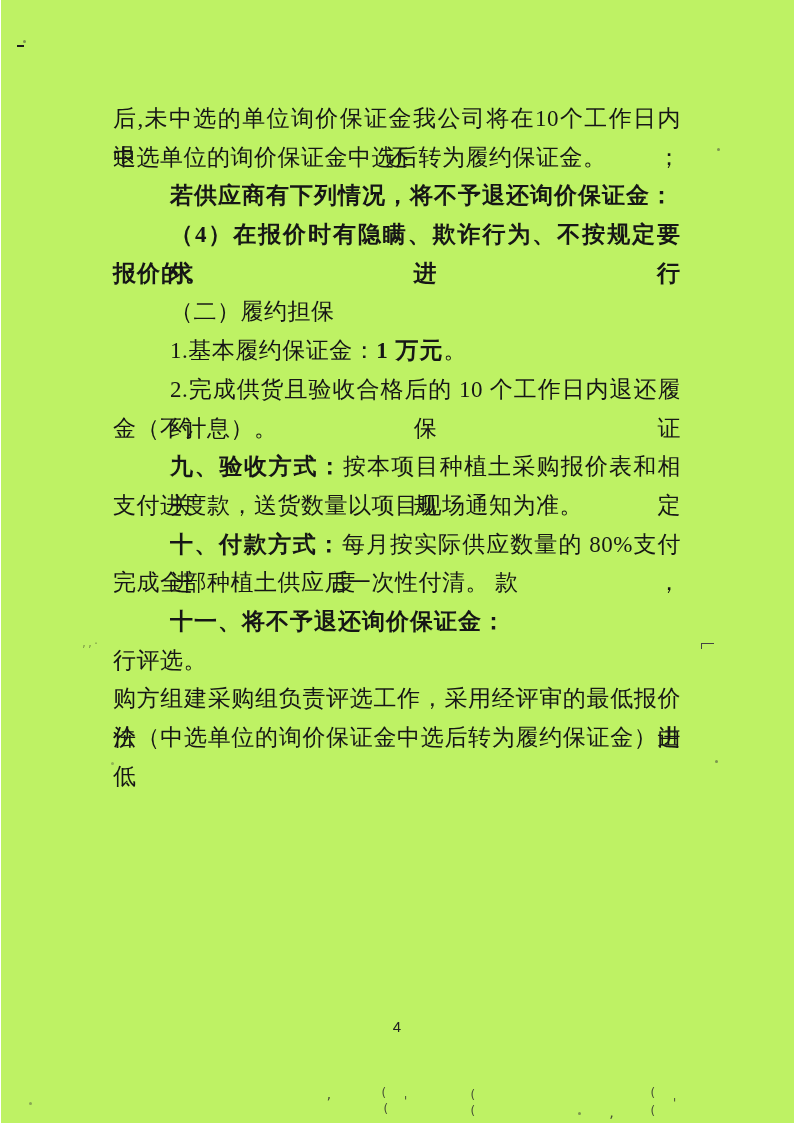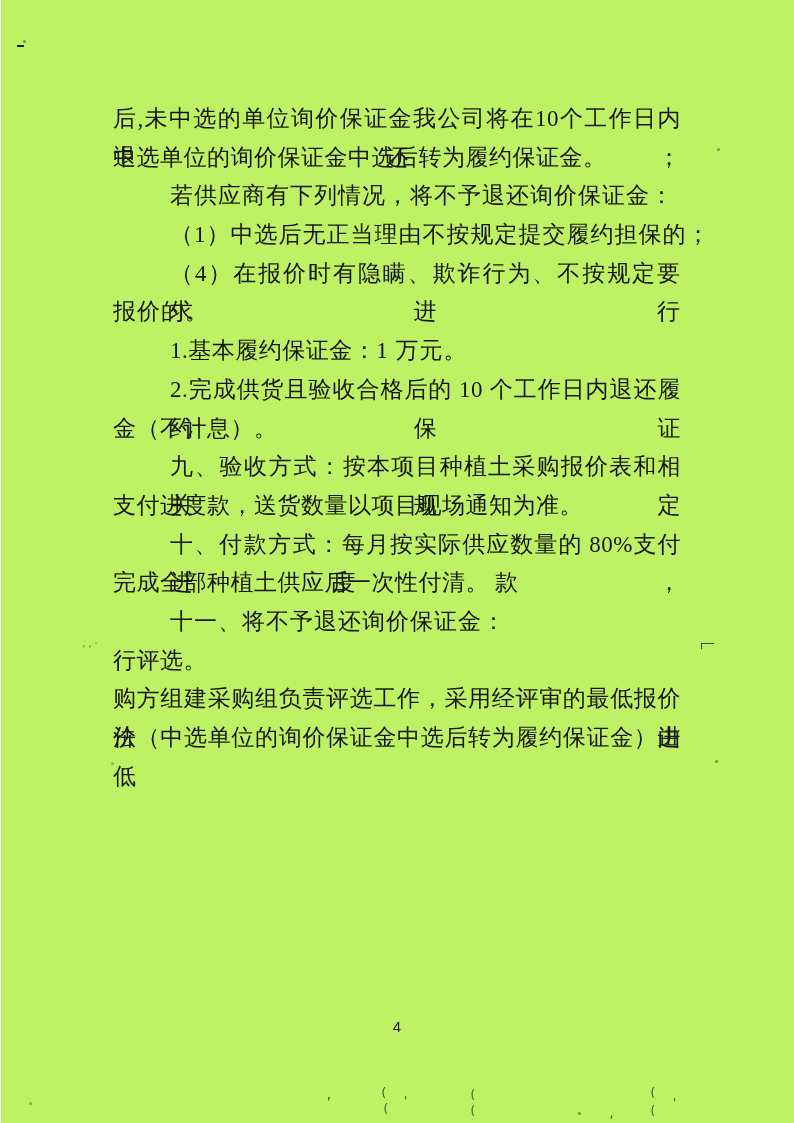--- a/index.html
+++ b/index.html
@@ -22,21 +22,21 @@
     white-space:nowrap;
     letter-spacing:0.5px;
   }
   .line.fill{
     text-align:justify;text-align-last:justify;
     white-space:normal;
   }
   .line.ind{padding-left:57px;}
   .line.ind.fill{padding-left:57px;}
   .t{font-weight:400;}
-  b.t{font-weight:400;letter-spacing:1px;}
+  b.t{font-weight:700;letter-spacing:1px;}
   .pagenum{
     position:absolute;left:112px;top:1018px;width:568px;
     text-align:center;font-size:15px;color:#222;
     font-family:"Liberation Sans","DejaVu Sans",sans-serif;
   }
   
   .speck{position:absolute;color:#2a2a2a;
     font-family:"DejaVu Sans Mono",monospace;pointer-events:none;}
   .sp-dash{width:7px;height:2px;background:#1c1c1c;}
   .sp-dot{width:3px;height:3px;background:#3a3a3a;border-radius:50%;}
@@ -46,23 +46,23 @@
 </style>
 </head>
 <body>
 
 <div class="page">
 
   <div class="content">
     <div class="line fill"><span class="t">后,未中选的单位询价保证金我公司将在10个工作日内退还；</span><b class="t"></b><span class="t"></span></div>
     <div class="line"><span class="t">中选单位的询价保证金中选后转为履约保证金。</span><b class="t"></b><span class="t"></span></div>
     <div class="line ind"><span class="t"></span><b class="t">若供应商有下列情况，将不予退还询价保证金：</b><span class="t"></span></div>
-    <div class="line ind"><span class="t"></span><b class="t">（1）中选后无正当理由不按规定提交履约担保的；</b><span class="t"></span></div>
     <div class="line ind fill"><span class="t"></span><b class="t">（4）在报价时有隐瞒、欺诈行为、不按规定要求进行</b><span class="t"></span></div>
     <div class="line"><span class="t"></span><b class="t">报价的。</b><span class="t"></span></div>
+    <div class="line ind"><span class="t">（二）履约担保</span><b class="t"></b><span class="t"></span></div>
     <div class="line ind"><span class="t">1.基本履约保证金：</span><b class="t">1 万元</b><span class="t">。</span></div>
     <div class="line ind fill"><span class="t">2.完成供货且验收合格后的 10 个工作日内退还履约保证</span><b class="t"></b><span class="t"></span></div>
     <div class="line"><span class="t">金（不计息）。</span><b class="t"></b><span class="t"></span></div>
     <div class="line ind fill"><span class="t"></span><b class="t">九、验收方式：</b><span class="t">按本项目种植土采购报价表和相关规定</span></div>
     <div class="line"><span class="t">支付进度款，送货数量以项目现场通知为准。</span><b class="t"></b><span class="t"></span></div>
     <div class="line ind fill"><span class="t"></span><b class="t">十、付款方式：</b><span class="t">每月按实际供应数量的 80%支付进度款，</span></div>
     <div class="line"><span class="t">完成全部种植土供应后一次性付清。</span><b class="t"></b><span class="t"></span></div>
     <div class="line ind"><span class="t"></span><b class="t">十一、将不予退还询价保证金：</b><span class="t"></span></div>
     <div class="line"><span class="t">行评选。</span><b class="t"></b><span class="t"></span></div>
     <div class="line fill"><span class="t">购方组建采购组负责评选工作，采用经评审的最低报价法进</span><b class="t"></b><span class="t"></span></div>

